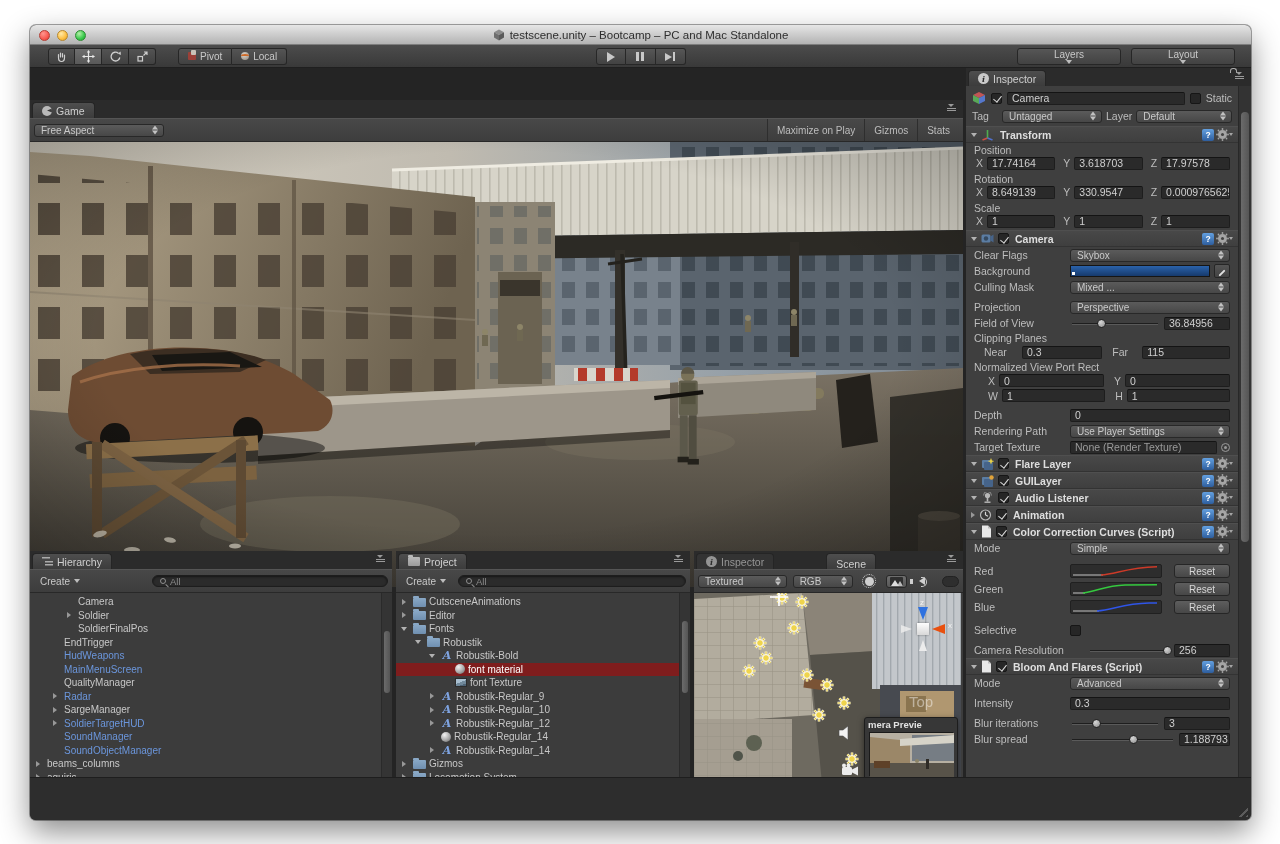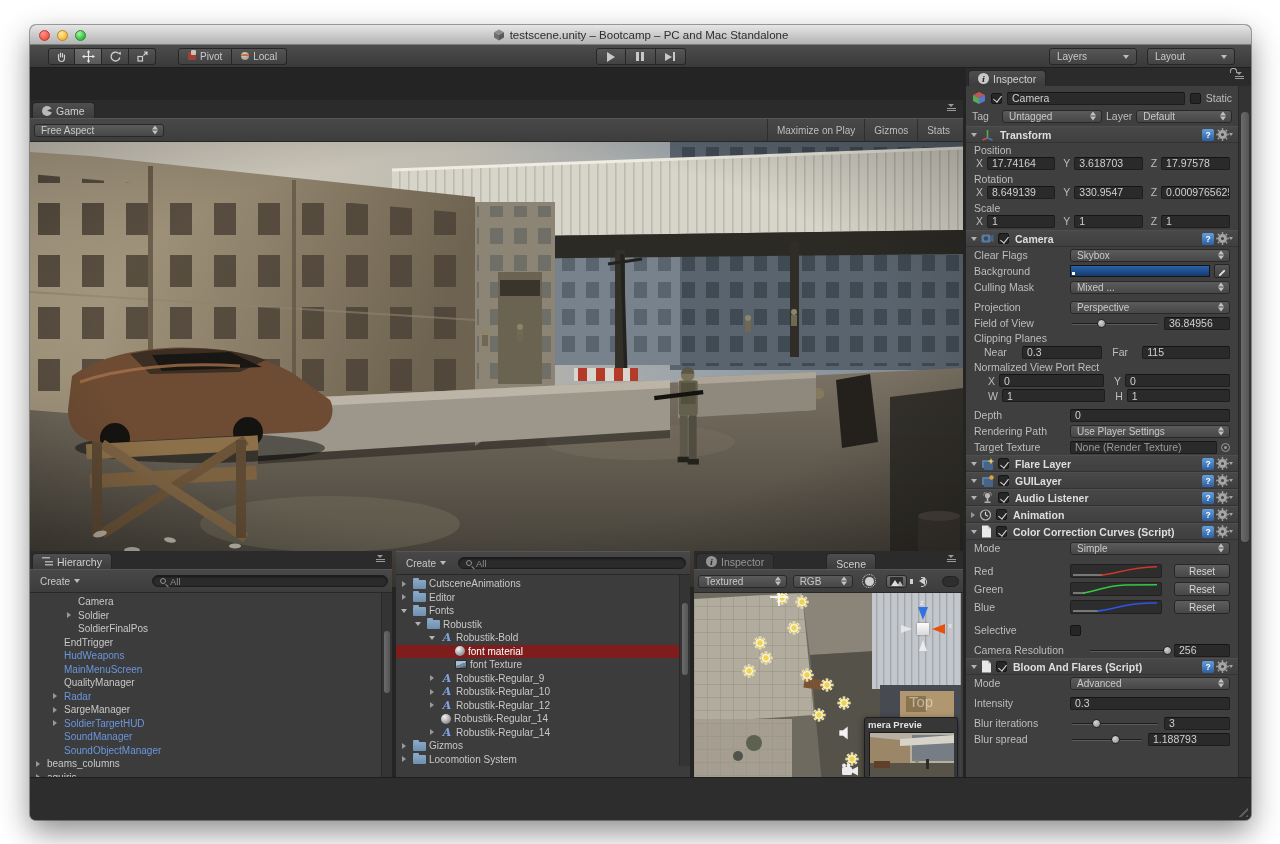--- a/index.html
+++ b/index.html
@@ -31,21 +31,21 @@
   .transport{position:absolute;left:50%;top:3px;transform:translateX(-50%);display:flex;}
   .tbtn{width:30px;height:17px;display:flex;align-items:center;justify-content:center;background:linear-gradient(#565656,#424242);border:1px solid #272727;border-left-width:0;}
   .tbtn:first-child{border-left-width:1px;border-radius:3px 0 0 3px;}
   .tbtn:last-child{border-radius:0 3px 3px 0;}
   .i-play{width:0;height:0;border-left:8px solid #c8c8c8;border-top:5px solid transparent;border-bottom:5px solid transparent;}
   .i-pause{width:8px;height:9px;border-left:3px solid #c8c8c8;border-right:3px solid #c8c8c8;}
   .i-step{display:flex;align-items:center;gap:1px;}
   .i-step b{width:0;height:0;border-left:7px solid #c8c8c8;border-top:4.5px solid transparent;border-bottom:4.5px solid transparent;}
   .i-step i{width:2px;height:9px;background:#c8c8c8;}
   .topdds{position:absolute;right:16px;top:3px;display:flex;gap:10px;}
-  .topdd{width:88px;height:17px;background:linear-gradient(#565656,#424242);border:1px solid #262626;border-radius:3px;display:flex;align-items:center;justify-content:space-between;padding:0 7px;color:#c9c9c9;font-size:10px;}
+  .topdd{width:104px;height:17px;background:linear-gradient(#565656,#424242);border:1px solid #262626;border-radius:3px;display:flex;align-items:center;justify-content:space-between;padding:0 7px;color:#c9c9c9;font-size:10px;flex-direction:column;}
   .tri-d{width:0;height:0;border-left:3.5px solid transparent;border-right:3.5px solid transparent;border-top:4px solid #bdbdbd;}
   
   .panel{position:absolute;background:#3c3c3c;}
   .tabbar{height:18px;background:#2b2b2b;display:flex;align-items:flex-end;padding:0 2px;position:relative;}
   .tab{height:16px;padding:0 9px;border-radius:4px 4px 0 0;background:linear-gradient(#4e4e4e,#3c3c3c);border:1px solid #252525;border-bottom:none;color:#cfcfcf;font-size:10.5px;display:flex;align-items:center;gap:4px;}
   .tab.inactive{background:#333;color:#969696;}
   .pmenu{position:absolute;right:5px;top:4px;width:14px;height:10px;display:flex;flex-direction:column;align-items:center;gap:1px;}
   .pmenu .t{width:0;height:0;border-left:3px solid transparent;border-right:3px solid transparent;border-top:3.5px solid #9a9a9a;}
   .pmenu .l{width:9px;height:1px;background:#9a9a9a;box-shadow:0 2px 0 #9a9a9a;}
   .subbar{height:24px;background:linear-gradient(#484848,#3d3d3d);border-top:1px solid #555;border-bottom:1px solid #282828;display:flex;align-items:center;padding:0 4px;gap:6px;}
@@ -493,20 +493,30 @@
           </span>
           <span>aquiris</span>
         </div>
       <div class="vscroll">
           <span class="vthumb" style="top:38px;height:62px;"></span>
         </div>
     </div>
   </div>
 
   <div class="panel" style="left:366px;top:526px;width:294px;height:226px;">
+    <div class="tabbar">
+      <span class="tab">
+          <i class="i-fold-tab"></i>
+          <span>Project</span>
+        </span>
+      <span class="pmenu">
+          <i class="t"></i>
+          <i class="l"></i>
+        </span>
+    </div>
     <div class="subbar">
       <span class="createbtn">
           <span>Create</span>
           <i class="tri-d"></i>
         </span>
       <span class="search">
           <i class="i-mag"></i>
           <span>All</span>
         </span>
     </div>
@@ -1088,21 +1098,21 @@
             <i class="knob" style="left:24%;"></i>
           </span>
           <span class="tfield" style="width:66px;flex:none;">3</span>
         </div>
       <div class="irow">
           <span class="ilabel">Blur spread</span>
           <span class="sl">
             <i class="track"></i>
             <i class="knob" style="left:56%;"></i>
           </span>
-          <span class="tfield" style="width:82px;flex:none;text-align:right;">1.188793</span>
+          <span class="tfield" style="width:51px;flex:none;text-align:right;">1.188793</span>
         </div>
 
     </div>
     <div class="iscroll">
         <span class="vthumb" style="top:26px;height:430px;"></span>
       </div>
   </div>
 
   <div class="statusbar">
     <span class="grip"></span>

